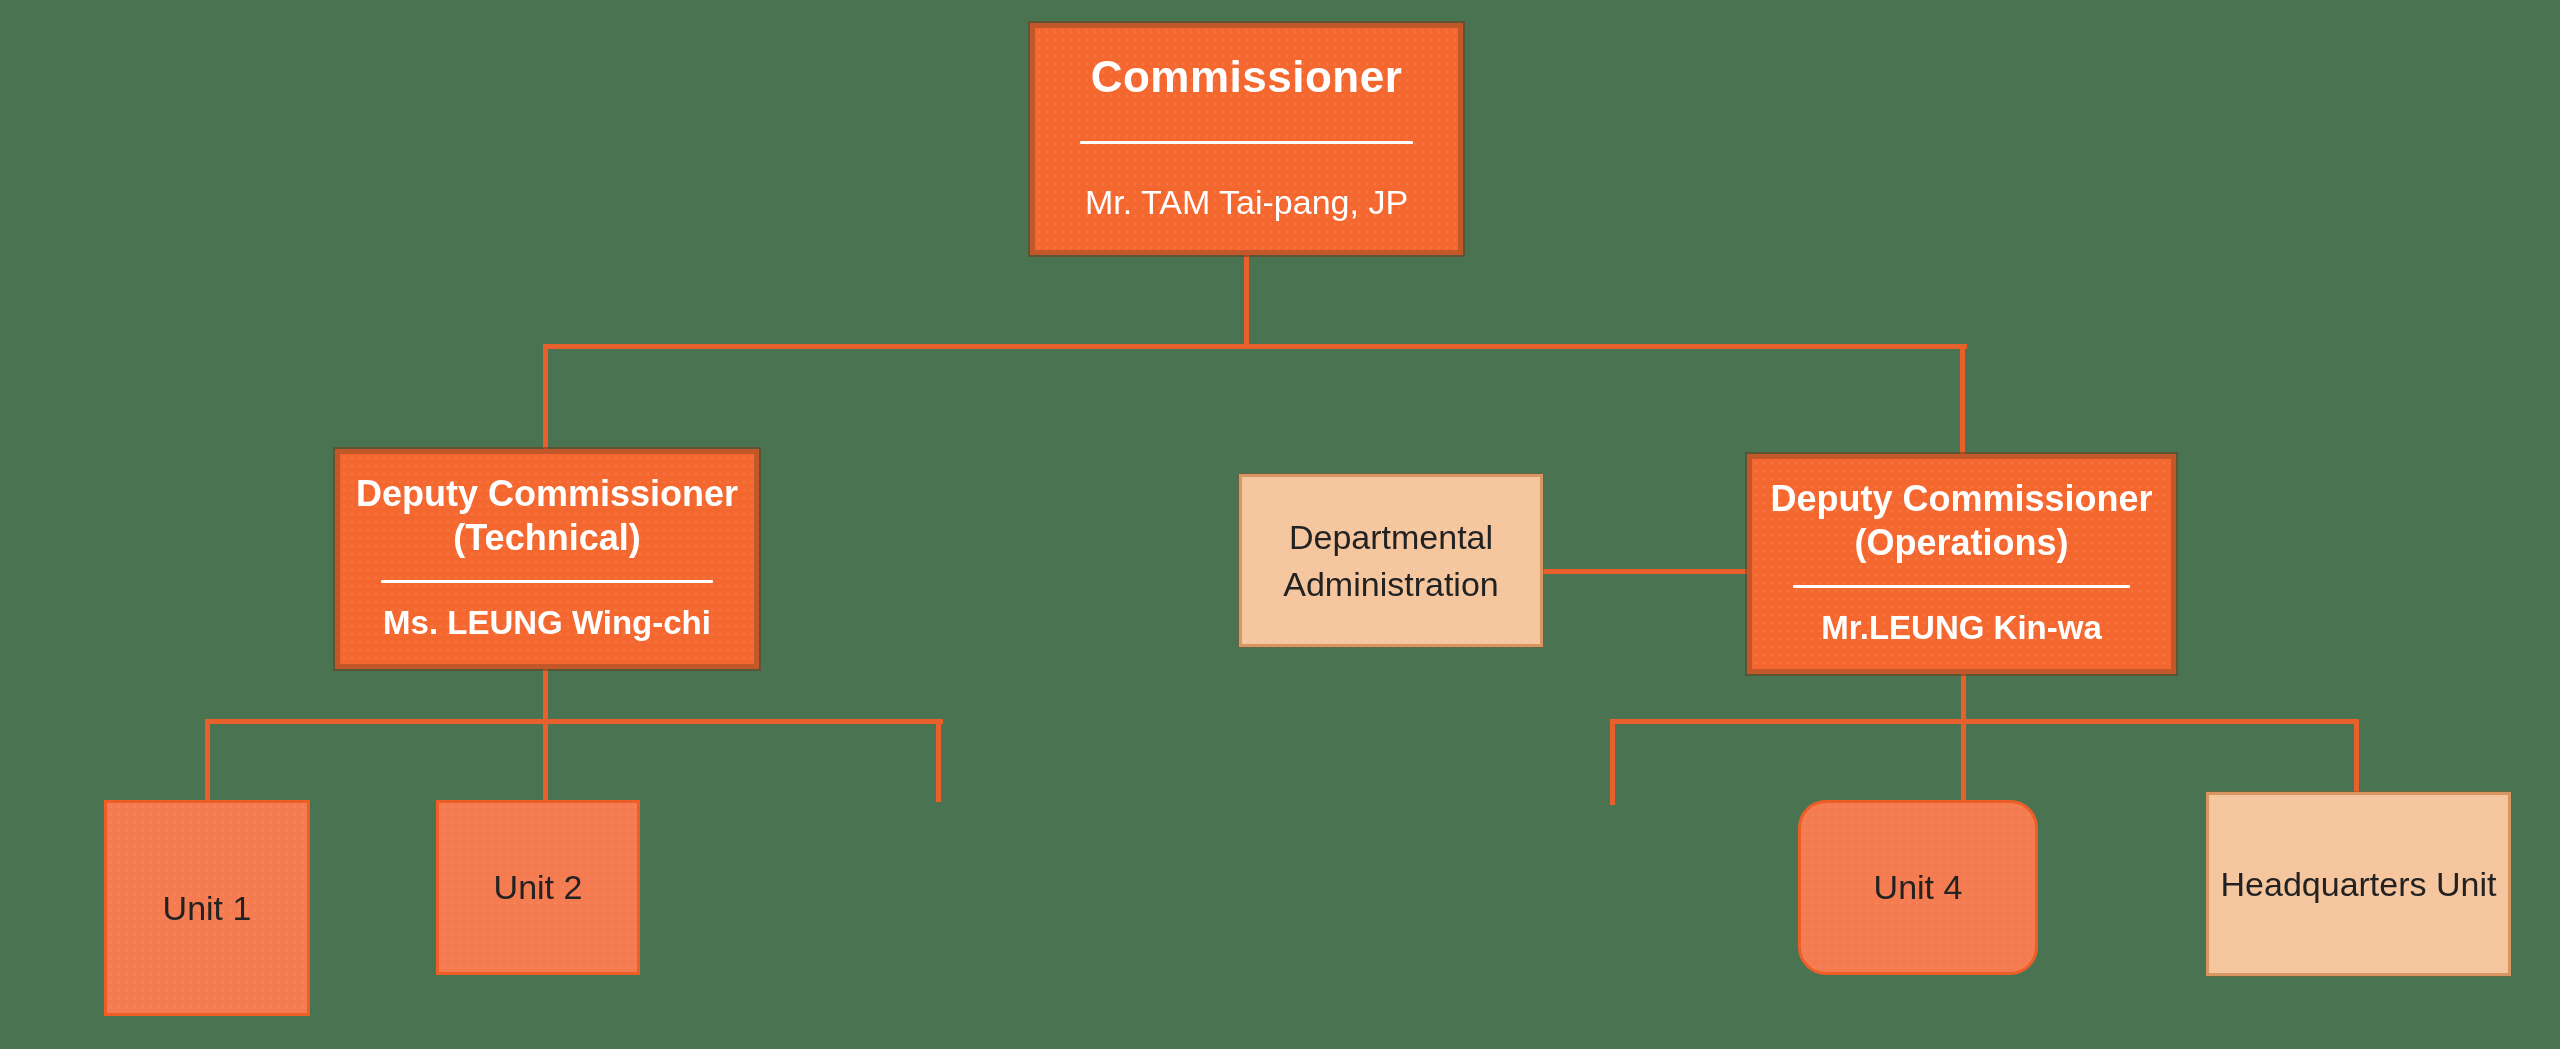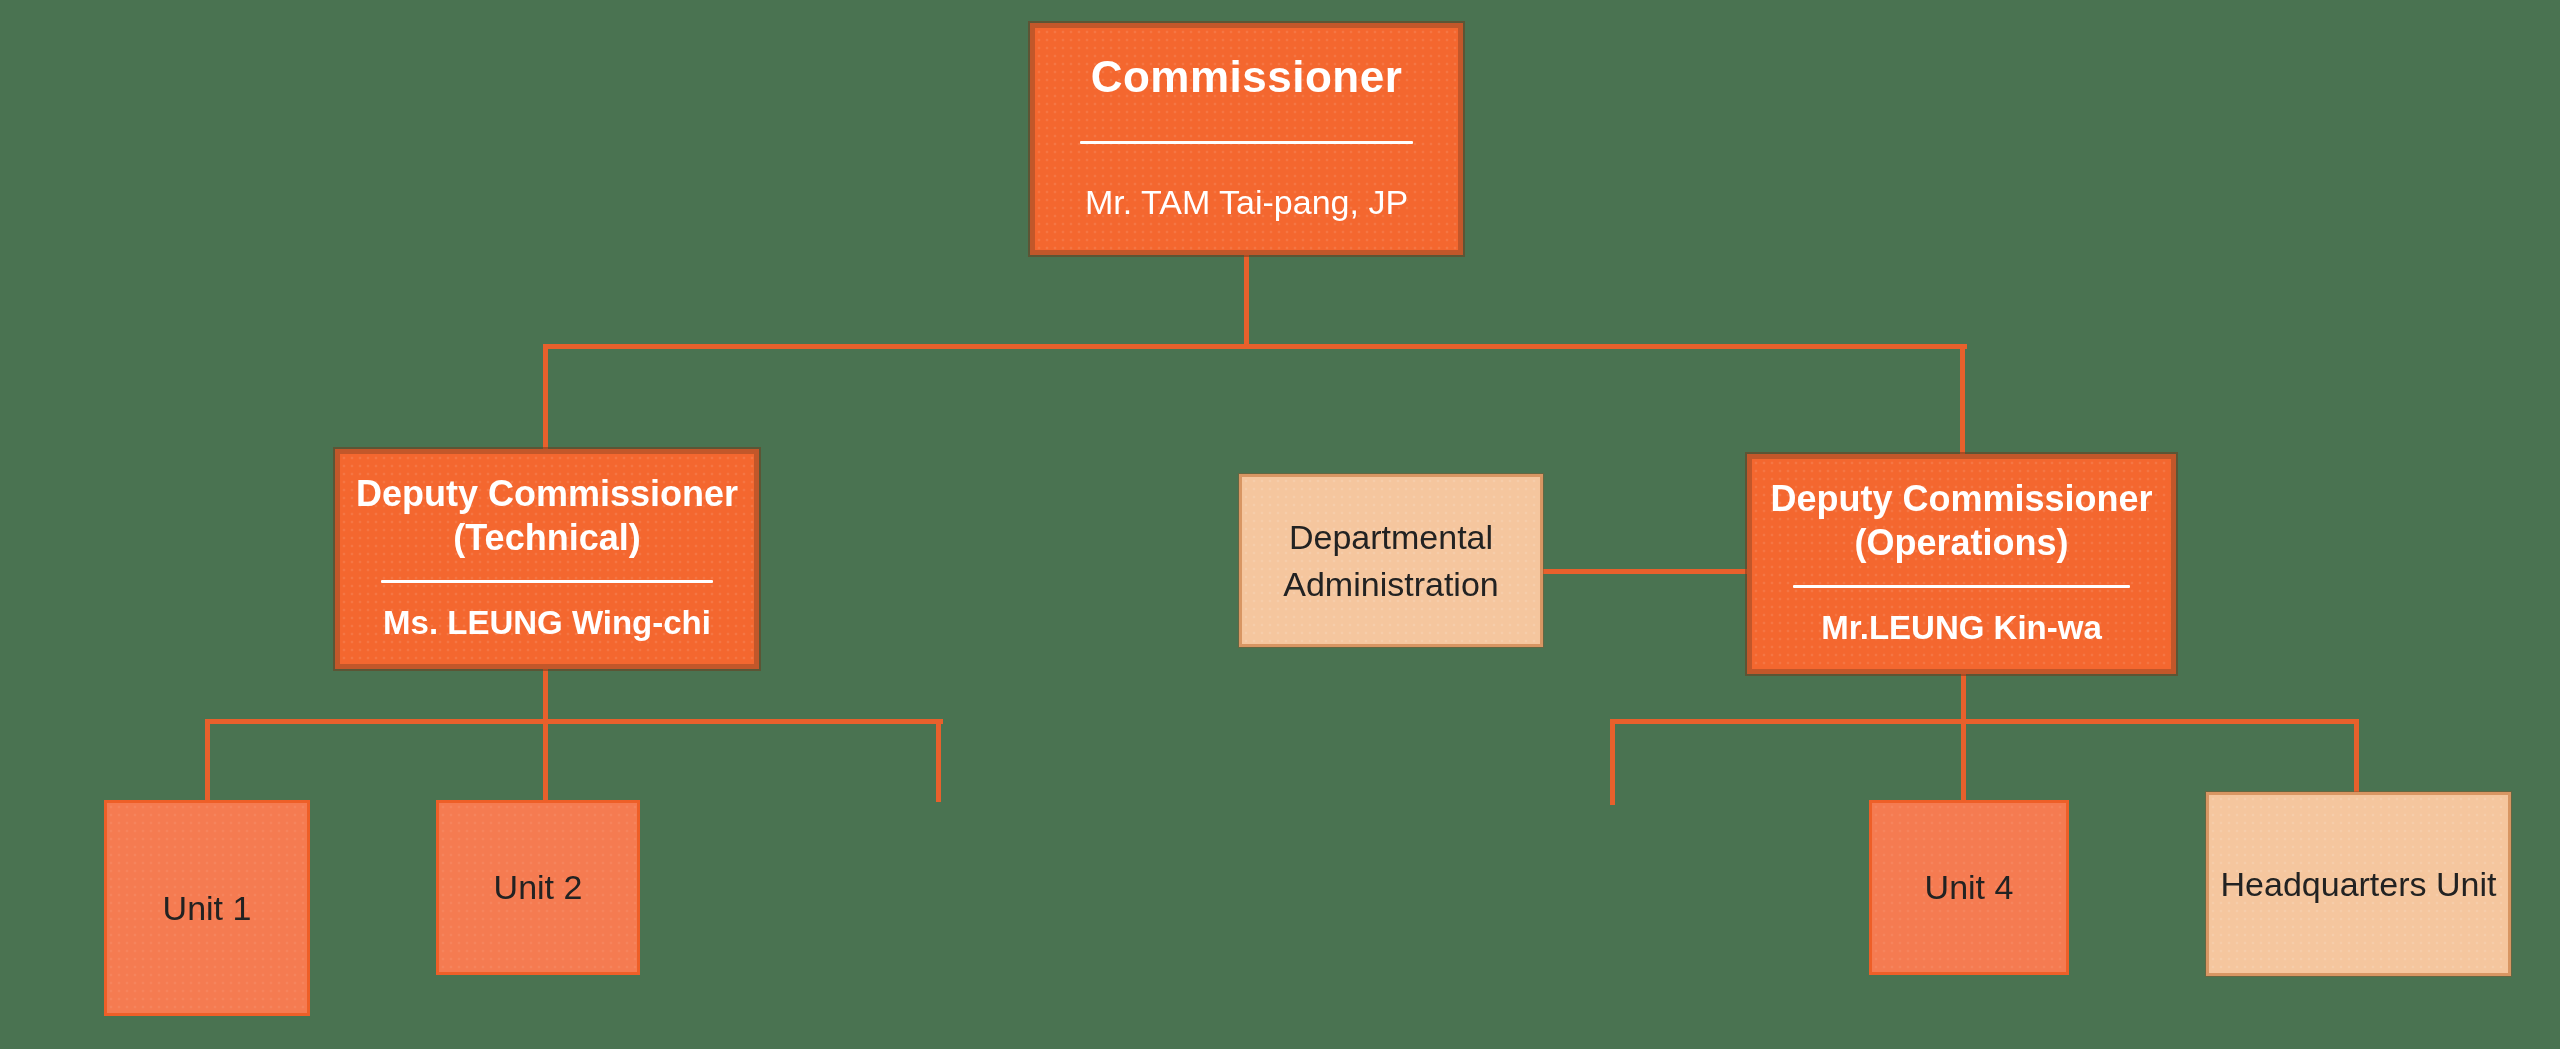--- a/index.html
+++ b/index.html
@@ -75,21 +75,21 @@
   }
 
   .n-commissioner { left: 1030px; top: 23px;  width: 433px; height: 232px; padding: 24px 18px 28px; }
   .n-dep-tech     { left: 335px;  top: 449px; width: 424px; height: 220px; padding: 18px 14px 22px; }
   .n-dep-ops      { left: 1747px; top: 454px; width: 429px; height: 220px; padding: 18px 14px 22px; }
   .n-dept-admin   { left: 1239px; top: 474px; width: 304px; height: 173px; padding: 8px; }
   .n-unit1        { left: 104px;  top: 800px; width: 206px; height: 216px; }
   .n-unit2        { left: 436px;  top: 800px; width: 204px; height: 175px; }
   .n-comm-unit    { left: 749px;  top: 797px; width: 312px; height: 183px; padding: 8px; }
   .n-unit3        { left: 1510px; top: 800px; width: 208px; height: 175px; }
-  .n-unit4        { left: 1869px; top: 800px; width: 200px; height: 175px; }
+  .n-unit4        { left: 1798px; top: 800px; width: 240px; height: 175px; border-radius: 28px; }
   .n-hq-unit      { left: 2206px; top: 792px; width: 305px; height: 184px; padding: 8px; }
 
   
   .title-lg {
     font-size: 44px;
     font-weight: bold;
     line-height: 1.15;
     letter-spacing: 0.5px;
   }
   .title-md {

